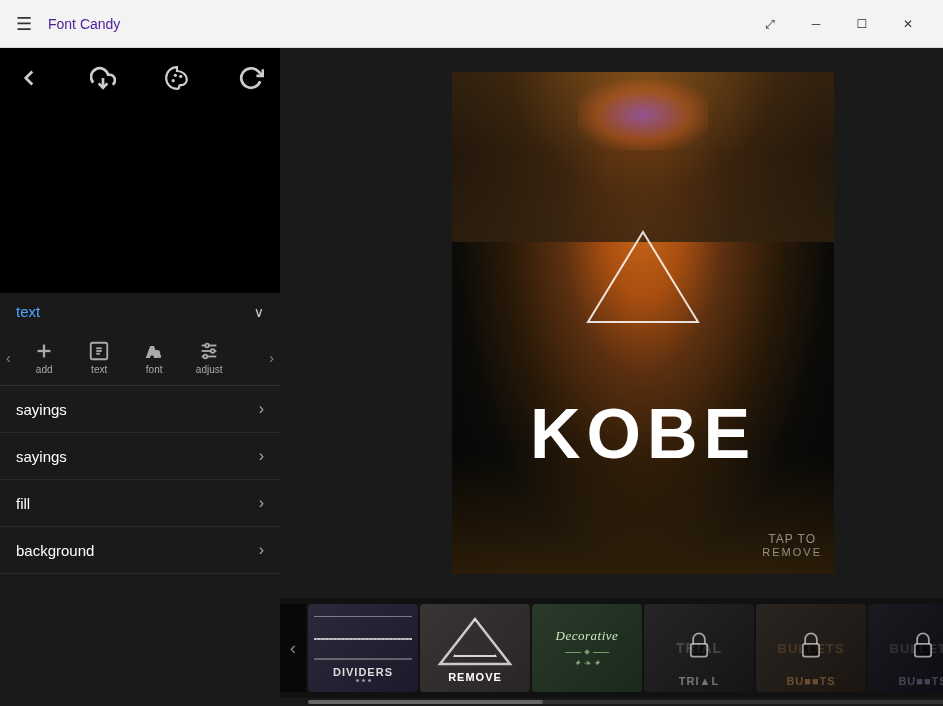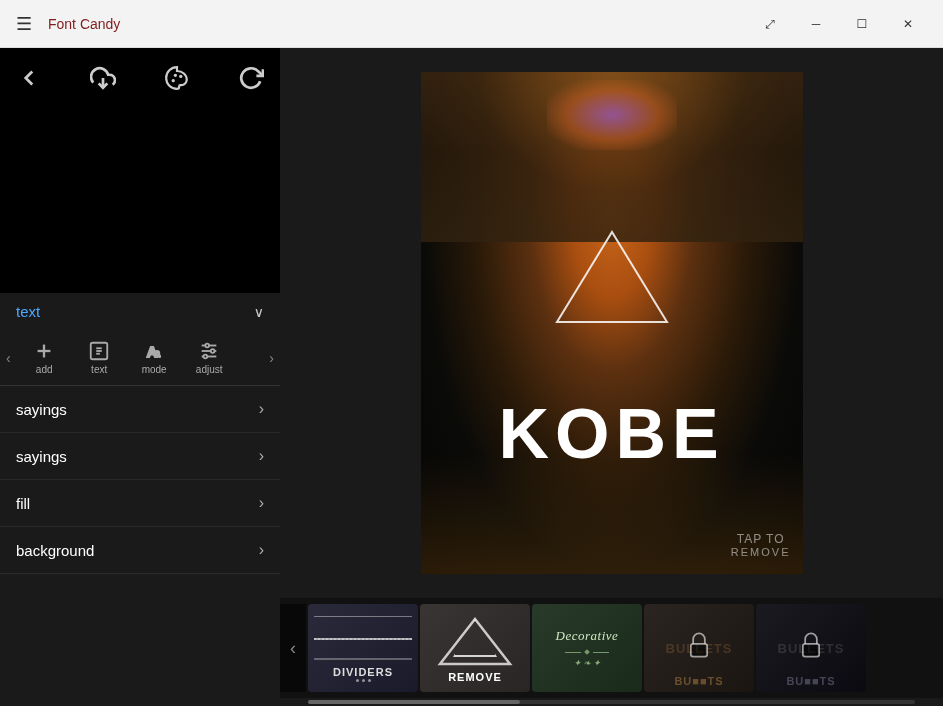--- a/index.html
+++ b/index.html
@@ -27,21 +27,21 @@
       color: #333;
       cursor: pointer;
       width: 24px;
       height: 24px;
       display: flex;
       align-items: center;
       justify-content: center;
     }
     .titlebar-title {
       font-size: 14px;
-      color: #7f1d1d;
+      color: #4c1d95;
       font-weight: 400;
       flex: 1;
     }
     .titlebar-controls {
       display: flex;
       gap: 0;
     }
     .titlebar-btn {
       width: 46px;
       height: 32px;
@@ -417,21 +417,21 @@
             <line x1="9" y1="12" x2="15" y2="12"></line>
             <line x1="9" y1="15" x2="13" y2="15"></line>
           </svg>
           <span>text</span>
         </div>
         <div class="subtoolbar-item">
           <svg viewBox="0 0 24 24" width="22" height="22" fill="none" stroke="#aaa" stroke-width="2">
             <text x="4" y="18" font-size="16" fill="#aaa" font-weight="bold">A</text>
             <text x="12" y="18" font-size="12" fill="#aaa">a</text>
           </svg>
-          <span>mode</span>
+          <span>font</span>
         </div>
         <div class="subtoolbar-item">
           <svg viewBox="0 0 24 24" width="22" height="22" fill="none" stroke="#aaa" stroke-width="2">
             <line x1="4" y1="6" x2="20" y2="6"></line>
             <line x1="4" y1="12" x2="20" y2="12"></line>
             <line x1="4" y1="18" x2="20" y2="18"></line>
             <circle cx="10" cy="6" r="2" fill="#1a1a1a" stroke="#aaa"></circle>
             <circle cx="16" cy="12" r="2" fill="#1a1a1a" stroke="#aaa"></circle>
             <circle cx="8" cy="18" r="2" fill="#1a1a1a" stroke="#aaa"></circle>
           </svg>
@@ -531,20 +531,32 @@
             <div style="font-family:Georgia,serif;font-style:italic;color:#cde8c0;font-size:13px;letter-spacing:0.5px;text-align:center;line-height:1.3;">Decorative</div>
             <div style="display:flex;align-items:center;gap:4px;margin-top:4px;">
               <div style="width:16px;height:1px;background:rgba(180,220,160,0.6);"></div>
               <div style="width:4px;height:4px;background:rgba(180,220,160,0.6);transform:rotate(45deg);"></div>
               <div style="width:16px;height:1px;background:rgba(180,220,160,0.6);"></div>
             </div>
             <div style="font-family:Georgia,serif;font-style:italic;color:rgba(180,220,160,0.7);font-size:9px;text-align:center;margin-top:2px;">✦ ❧ ✦</div>
           </div>
         </div>
 
+        <div class="thumbnail-item thumb-trial">
+          <div style="position:absolute;inset:0;display:flex;align-items:center;justify-content:center;opacity:0.4;">
+            <div style="font-size:14px;font-weight:800;color:#888;letter-spacing:1px;">TRIAL</div>
+          </div>
+          <div class="thumb-lock">
+            <svg viewBox="0 0 24 24" width="28" height="28" fill="rgba(255,255,255,0.6)" stroke="rgba(255,255,255,0.6)" stroke-width="1.5">
+              <rect x="5" y="11" width="14" height="11" rx="2" ry="2" fill="rgba(0,0,0,0.5)" stroke="rgba(255,255,255,0.6)"></rect>
+              <path d="M7 11V7a5 5 0 0 1 10 0v4" fill="none"></path>
+            </svg>
+          </div>
+          <div style="position:absolute;bottom:5px;width:100%;text-align:center;font-size:11px;font-weight:800;color:rgba(255,255,255,0.4);letter-spacing:1px;">TRI▲L</div>
+        </div>
 
         <div class="thumbnail-item thumb-bullets">
           <div style="position:absolute;inset:0;display:flex;align-items:center;justify-content:center;opacity:0.3;">
             <div style="font-size:13px;font-weight:800;color:#a87040;letter-spacing:1px;">BULLETS</div>
           </div>
           <div class="thumb-lock">
             <svg viewBox="0 0 24 24" width="28" height="28" fill="rgba(0,0,0,0.5)" stroke="rgba(255,255,255,0.6)" stroke-width="1.5">
               <rect x="5" y="11" width="14" height="11" rx="2" ry="2"></rect>
               <path d="M7 11V7a5 5 0 0 1 10 0v4" fill="none"></path>
             </svg>

